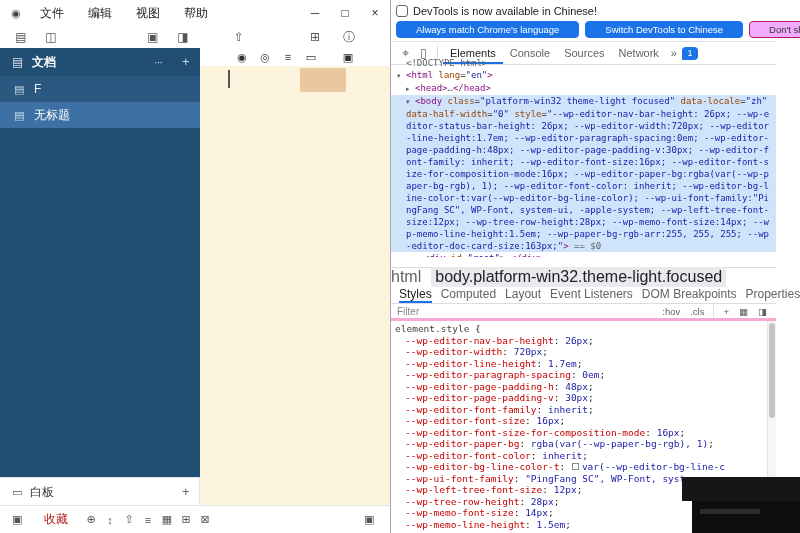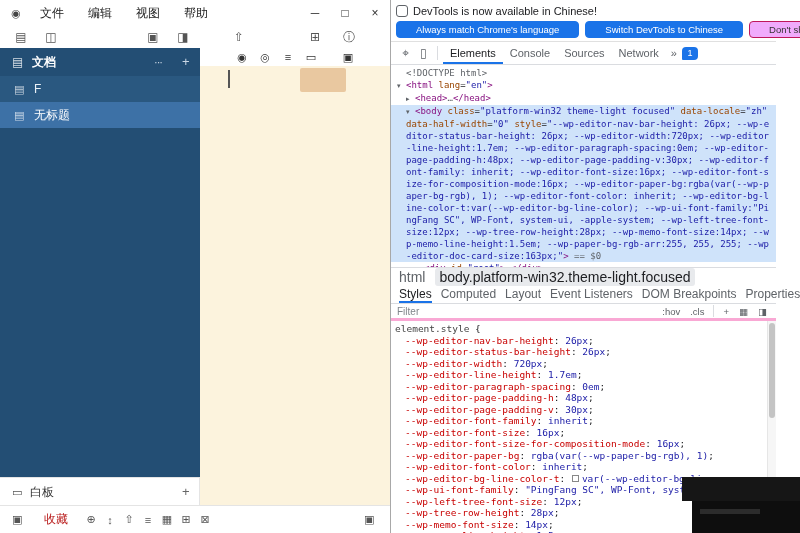--- a/index.html
+++ b/index.html
@@ -57,28 +57,28 @@
   .ib-btn.ghost{background:#f0abfc;color:#333;border:1px solid #be185d}
   .dt-tabbar{position:absolute;left:0;top:42px;width:100%;height:23px;display:flex;align-items:center;background:#fff;border-bottom:1px solid #dadce0;padding-left:6px}
   .icon-btn{width:18px;height:18px;display:flex;align-items:center;justify-content:center;color:#5f6368;font-size:12px}
   .tab-divider{width:1px;height:14px;background:#dadce0;margin:0 5px}
   .dt-tab{font-size:11px;color:#5f6368;padding:0 7px;line-height:22px}
   .dt-tab.active{color:#202124;box-shadow:inset 0 -2px 0 #1a73e8}
   .more-tabs{font-size:11px;color:#5f6368;padding:0 5px}
   .issues-chip{margin-left:auto;margin-right:78px;display:flex;align-items:center}
   .bubble{min-width:16px;height:13px;background:#1a73e8;border-radius:4px 4px 4px 1px;color:#fff;font-size:9px;line-height:13px;text-align:center;padding:0 2px}
 
-  .dt-tree{position:absolute;left:0;top:65px;width:100%;height:202px;overflow:hidden;font-family:"DejaVu Sans Mono",monospace;font-size:9px;line-height:12px;padding-top:2px}
+  .dt-tree{position:absolute;left:0;top:55px;width:100%;height:202px;overflow:hidden;font-family:"DejaVu Sans Mono",monospace;font-size:9px;line-height:12px;padding-top:2px}
   .tl{white-space:pre-wrap;word-break:break-all;padding-right:4px}
   .tl.sel{background:#cfe3fa}
   .arrow{display:inline-block;width:9px;font-size:7px;color:#5f6368;font-family:"DejaVu Sans",sans-serif}
   .c-doctype{color:#5f6368}.c-tag{color:#881280}.c-attr{color:#994500}
   .c-eq{color:#202124}.c-val{color:#1a1aa6}.c-dots{color:#5f6368}.c-marker{color:#5f6368}
 
-  .dt-crumbs{position:absolute;left:0;top:267px;width:100%;height:18px;display:flex;align-items:center;gap:10px;border-top:1px solid #dadce0;padding-left:8px;font-size:14px}
+  .dt-crumbs{position:absolute;left:0;top:267px;width:100%;height:18px;display:flex;align-items:center;gap:10px;border-top:1px solid #dadce0;padding-left:0;font-size:16px}
   .crumb{color:#5f6368}
   .crumb.active{color:#202124;background:#e8eaed;border-radius:3px;padding:1px 4px}
 
   .dt-styletabs{position:absolute;left:0;top:285px;width:100%;height:19px;display:flex;align-items:center;gap:9px;border-bottom:1px solid #dadce0;padding-left:8px}
   .st-tab{font-size:12px;color:#5f6368;line-height:18px;white-space:nowrap}
   .st-tab.active{color:#202124;box-shadow:inset 0 -2px 0 #1a73e8}
 
   .dt-filter{position:absolute;left:0;top:304px;width:100%;height:17px;display:flex;align-items:center;border-bottom:3px solid #f9a8d4;padding:0 6px;background:#fff}
   .filter-input{flex:1;border:none;outline:none;font-size:10px;color:#202124;background:transparent}
   .filter-input::placeholder{color:#80868b}
@@ -246,21 +246,20 @@
         <span class="ft-toggle">+</span>
         <span class="ft-toggle">▦</span>
         <span class="ft-toggle">◨</span>
       </div>
   </div>
 
   <div class="dt-styles mono">
     <div class="rule-head"><span class="rule-sel">element.style</span><span class="brace"> </span><span class="brace">{</span></div>
     <div>
         <div class="sp"><span class="pname">--wp-editor-nav-bar-height</span><span class="pp">: </span><span class="pval">26px</span><span class="pp">;</span></div>
-        <div class="sp"><span class="pname">--wp-editor-status-bar-height</span><span class="pp">: </span><span class="pval">26px</span><span class="pp">;</span></div>
         <div class="sp"><span class="pname">--wp-editor-width</span><span class="pp">: </span><span class="pval">720px</span><span class="pp">;</span></div>
         <div class="sp"><span class="pname">--wp-editor-line-height</span><span class="pp">: </span><span class="pval">1.7em</span><span class="pp">;</span></div>
         <div class="sp"><span class="pname">--wp-editor-paragraph-spacing</span><span class="pp">: </span><span class="pval">0em</span><span class="pp">;</span></div>
         <div class="sp"><span class="pname">--wp-editor-page-padding-h</span><span class="pp">: </span><span class="pval">48px</span><span class="pp">;</span></div>
         <div class="sp"><span class="pname">--wp-editor-page-padding-v</span><span class="pp">: </span><span class="pval">30px</span><span class="pp">;</span></div>
         <div class="sp"><span class="pname">--wp-editor-font-family</span><span class="pp">: </span><span class="pval">inherit</span><span class="pp">;</span></div>
         <div class="sp"><span class="pname">--wp-editor-font-size</span><span class="pp">: </span><span class="pval">16px</span><span class="pp">;</span></div>
         <div class="sp"><span class="pname">--wp-editor-font-size-for-composition-mode</span><span class="pp">: </span><span class="pval">16px</span><span class="pp">;</span></div>
         <div class="sp"><span class="pname">--wp-editor-paper-bg</span><span class="pp">: </span><span class="pval">rgba(var(--wp-paper-bg-rgb), 1)</span><span class="pp">;</span></div>
         <div class="sp"><span class="pname">--wp-editor-font-color</span><span class="pp">: </span><span class="pval">inherit</span><span class="pp">;</span></div>

